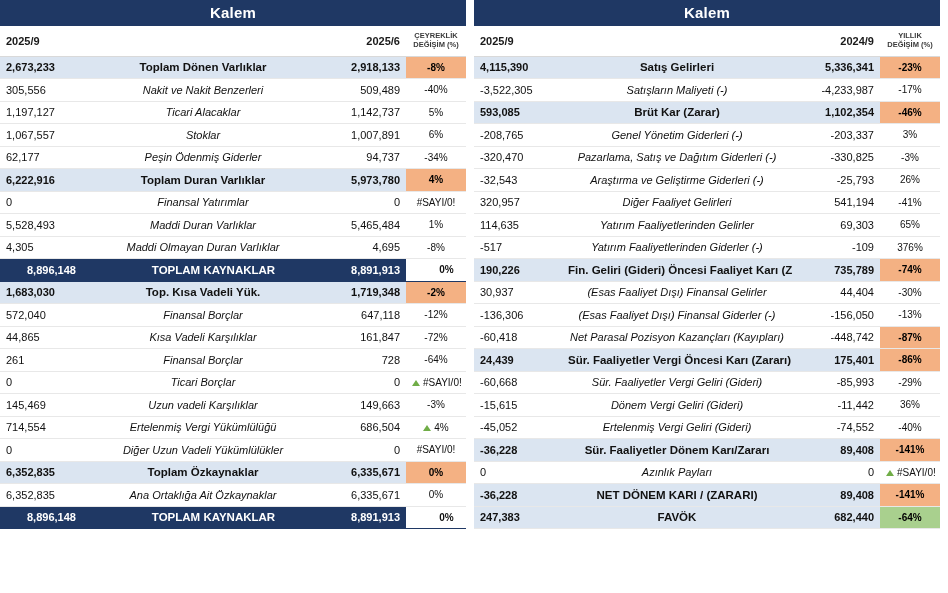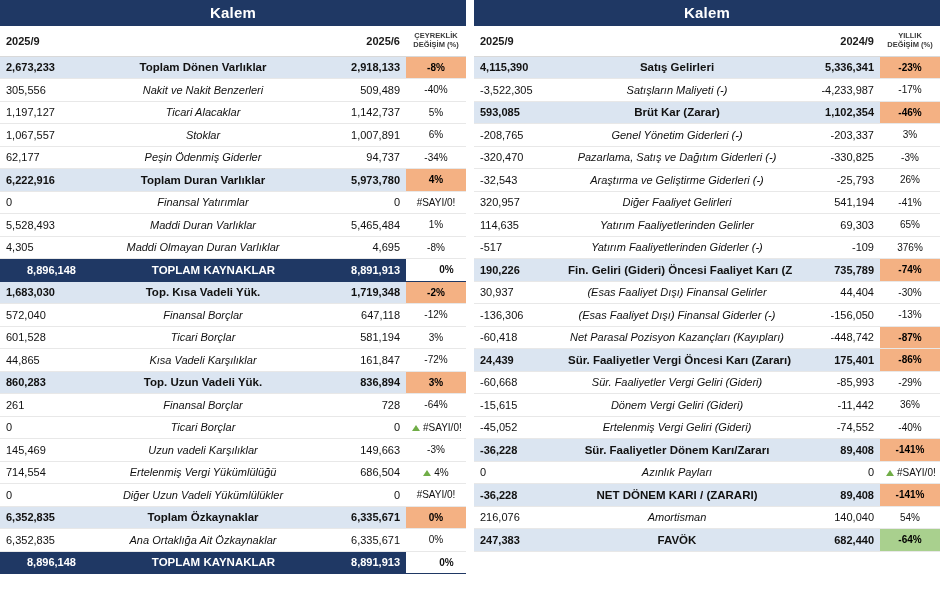--- a/index.html
+++ b/index.html
@@ -195,36 +195,24 @@
             <td class="val2">1,719,348</td>
             <td class="chg fill-orange">-2%</td>
           </tr>
           <tr class="tone-plain">
             <td class="val">572,040</td>
             <td class="label">Finansal Borçlar</td>
             <td class="val2">647,118</td>
             <td class="chg plain">-12%</td>
           </tr>
           <tr class="tone-plain">
-            <td class="val">601,528</td>
-            <td class="label">Ticari Borçlar</td>
-            <td class="val2">581,194</td>
-            <td class="chg plain">3%</td>
-          </tr>
-          <tr class="tone-plain">
             <td class="val">44,865</td>
             <td class="label">Kısa Vadeli Karşılıklar</td>
             <td class="val2">161,847</td>
             <td class="chg plain">-72%</td>
-          </tr>
-          <tr class="tone-light lvl-head">
-            <td class="val">860,283</td>
-            <td class="label">Top. Uzun Vadeli Yük.</td>
-            <td class="val2">836,894</td>
-            <td class="chg fill-orange">3%</td>
           </tr>
           <tr class="tone-plain">
             <td class="val">261</td>
             <td class="label">Finansal Borçlar</td>
             <td class="val2">728</td>
             <td class="chg plain">-64%</td>
           </tr>
           <tr class="tone-plain">
             <td class="val">0</td>
             <td class="label">Ticari Borçlar</td>
@@ -405,26 +393,20 @@
             <td class="label">Azınlık Payları</td>
             <td class="val2">0</td>
             <td class="chg plain"><span class="tri"></span><span class="err">#SAYI/0!</span></td>
           </tr>
           <tr class="tone-light lvl-head">
             <td class="val">-36,228</td>
             <td class="label">NET DÖNEM KARI / (ZARARI)</td>
             <td class="val2">89,408</td>
             <td class="chg fill-orange">-141%</td>
           </tr>
-          <tr class="tone-plain">
-            <td class="val">216,076</td>
-            <td class="label">Amortisman</td>
-            <td class="val2">140,040</td>
-            <td class="chg plain">54%</td>
-          </tr>
           <tr class="tone-light lvl-head">
             <td class="val">247,383</td>
             <td class="label">FAVÖK</td>
             <td class="val2">682,440</td>
             <td class="chg fill-green">-64%</td>
           </tr>
         </tbody>
     </table>
   </div>
 

